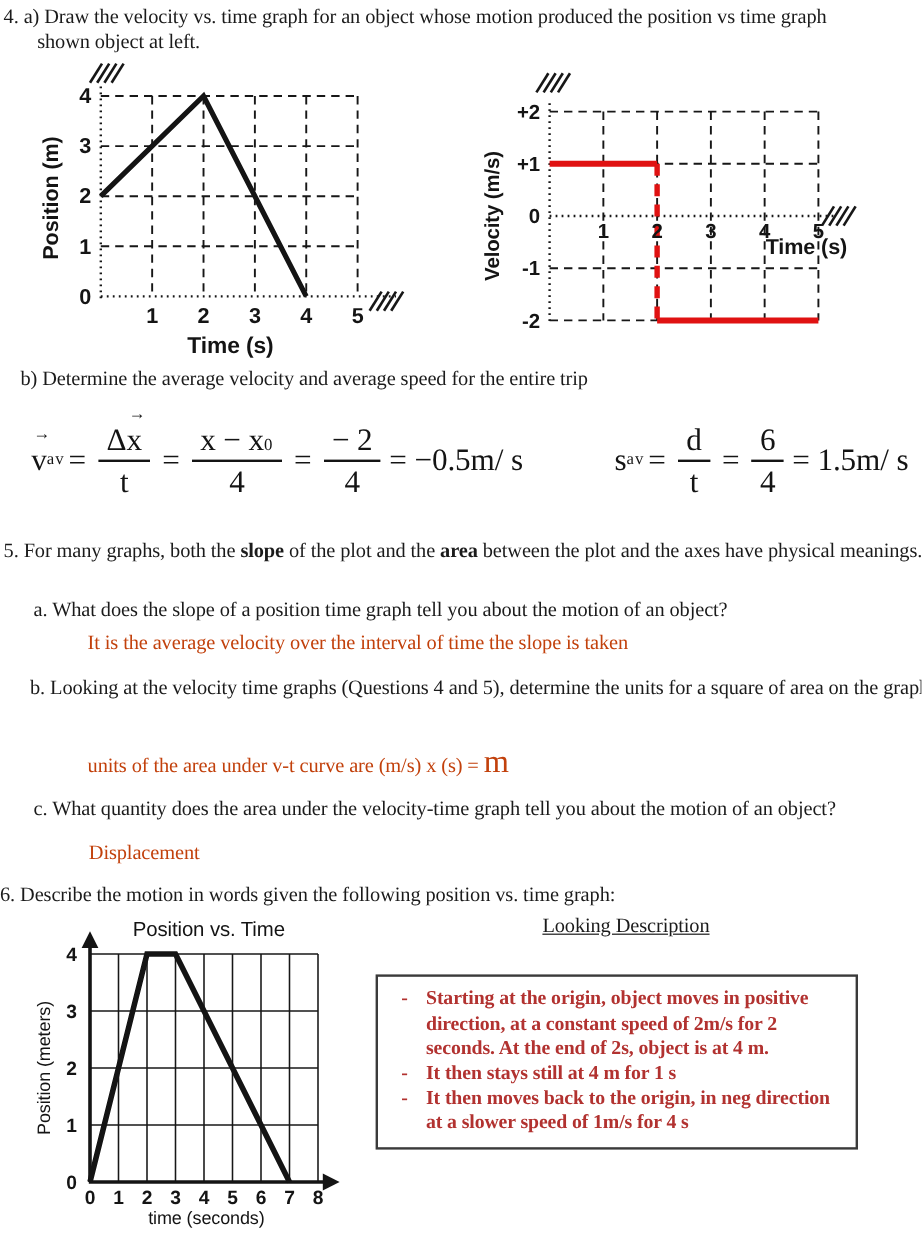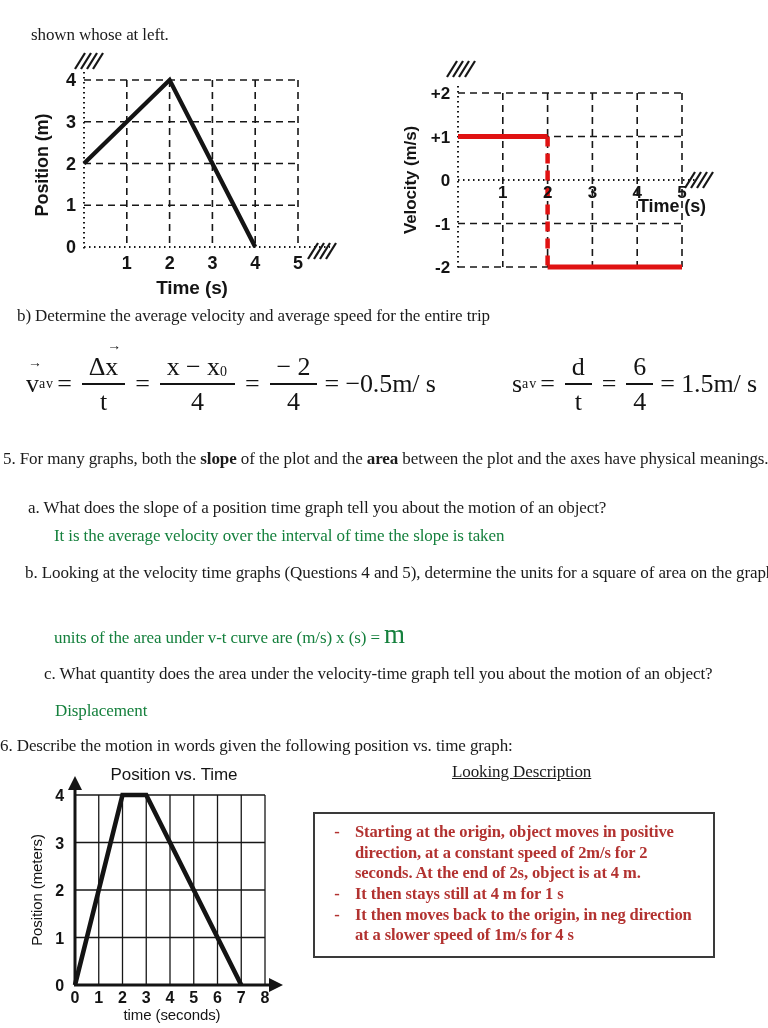--- a/index.html
+++ b/index.html
@@ -1,21 +1,21 @@
 <!DOCTYPE html>
 <html><head>
 <meta charset="utf-8">
 <style>
   html,body{margin:0;padding:0;background:#fff;}
   .page{position:relative;width:768px;height:1028px;background:#ffffff;
         font-family:"Liberation Serif",serif;color:#1b1b1b;overflow:hidden;
         letter-spacing:-0.1px;}
   .t{position:absolute;font-size:17px;line-height:1.22;}
   .nowrap{white-space:nowrap;}
-  .red{color:#15803d;}
+  .red{color:#c2410c;margin-left:19px;}
   .bold{font-weight:700;}
   .hang20{padding-left:20px;text-indent:-20px;}
   .hang25{padding-left:25px;text-indent:-25px;}
   .underline{text-decoration:underline;}
   .chart{position:absolute;}
   
   .eq{position:absolute;display:flex;align-items:center;font-size:26px;color:#141414;height:84px;}
   .eq .frac{display:inline-flex;flex-direction:column;align-items:center;margin:0 7px;line-height:1.05;}
   .eq .num{border-bottom:2px solid #141414;padding:0 7px 3px;display:inline-flex;align-items:flex-end;}
   .eq .den{padding-top:3px;}
@@ -29,21 +29,22 @@
           background:#fff;padding:8px 8px 10px 4px;box-sizing:border-box;}
   .vd-item{display:flex;font-size:16.5px;font-weight:700;color:#b23230;line-height:1.25;}
   .vd-dash{width:36px;text-align:center;flex:none;}
   .vd-text{flex:1;padding-right:2px;}
 </style>
 </head>
 <body>
 
 <div class="page">
 
-  <div class="t nowrap" style="left:31px;top:25px;">shown whose at left.</div>
+  <div class="t nowrap" style="left:3px;top:4px;">4. a) Draw the velocity vs. time graph for an object whose motion produced the position vs time graph</div>
+  <div class="t nowrap" style="left:31px;top:25px;">shown object at left.</div>
 
   <div class="chart" style="left: 18px; top: 45px;"><svg width="336" height="262">
         <line x1="108.8" y1="35" x2="108.8" y2="202" stroke="#171717" stroke-width="1.6" stroke-dasharray="7,5"></line>
         <line x1="151.6" y1="35" x2="151.6" y2="202" stroke="#171717" stroke-width="1.6" stroke-dasharray="7,5"></line>
         <line x1="194.4" y1="35" x2="194.4" y2="202" stroke="#171717" stroke-width="1.6" stroke-dasharray="7,5"></line>
         <line x1="237.2" y1="35" x2="237.2" y2="202" stroke="#171717" stroke-width="1.6" stroke-dasharray="7,5"></line>
         <line x1="280" y1="35" x2="280" y2="202" stroke="#171717" stroke-width="1.6" stroke-dasharray="7,5"></line>
         <line x1="66" y1="160.25" x2="280" y2="160.25" stroke="#171717" stroke-width="1.6" stroke-dasharray="7,5"></line>
         <line x1="66" y1="118.5" x2="280" y2="118.5" stroke="#171717" stroke-width="1.6" stroke-dasharray="7,5"></line>
         <line x1="66" y1="76.75" x2="280" y2="76.75" stroke="#171717" stroke-width="1.6" stroke-dasharray="7,5"></line>
@@ -159,21 +160,21 @@
   </div>
 
   <div class="t nowrap" style="left:28px;top:498px;">a. What does the slope of a position time graph tell you about the motion of an object?</div>
   <div class="t red nowrap" style="left:54px;top:526px;">It is the average velocity over the interval of time the slope is taken</div>
 
   <div class="t hang25" style="left:25px;top:563px;width:740px;">b. Looking at the velocity time graphs (Questions 4 and 5), determine the units for a square of area on the graph.</div>
   <div class="t red nowrap" style="left:54px;top:621px;">
     <span>units of the area under v-t curve are (m/s) x (s) = </span><span class="big-m">m</span>
   </div>
 
-  <div class="t nowrap" style="left:44px;top:664px;">c. What quantity does the area under the velocity-time graph tell you about the motion of an object?</div>
+  <div class="t nowrap" style="left:28px;top:664px;">c. What quantity does the area under the velocity-time graph tell you about the motion of an object?</div>
   <div class="t red nowrap" style="left:55px;top:701px;">Displacement</div>
 
   <div class="t nowrap" style="left:0;top:736px;">6. Describe the motion in words given the following position vs. time graph:</div>
 
   <div class="chart" style="left: 16px; top: 760px;"><svg width="306" height="268">
         <line x1="82.75" y1="35" x2="82.75" y2="225" stroke="#171717" stroke-width="1.3"></line>
         <line x1="106.5" y1="35" x2="106.5" y2="225" stroke="#171717" stroke-width="1.3"></line>
         <line x1="130.25" y1="35" x2="130.25" y2="225" stroke="#171717" stroke-width="1.3"></line>
         <line x1="154" y1="35" x2="154" y2="225" stroke="#171717" stroke-width="1.3"></line>
         <line x1="177.75" y1="35" x2="177.75" y2="225" stroke="#171717" stroke-width="1.3"></line>

